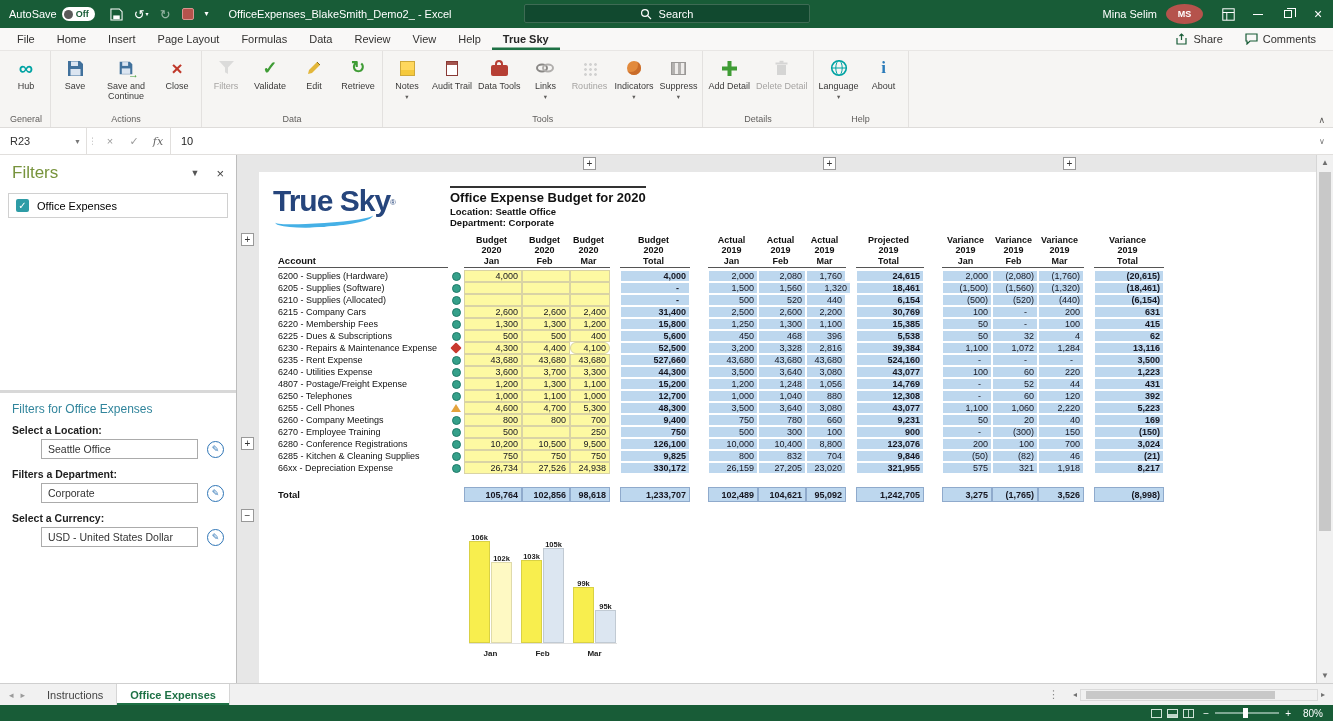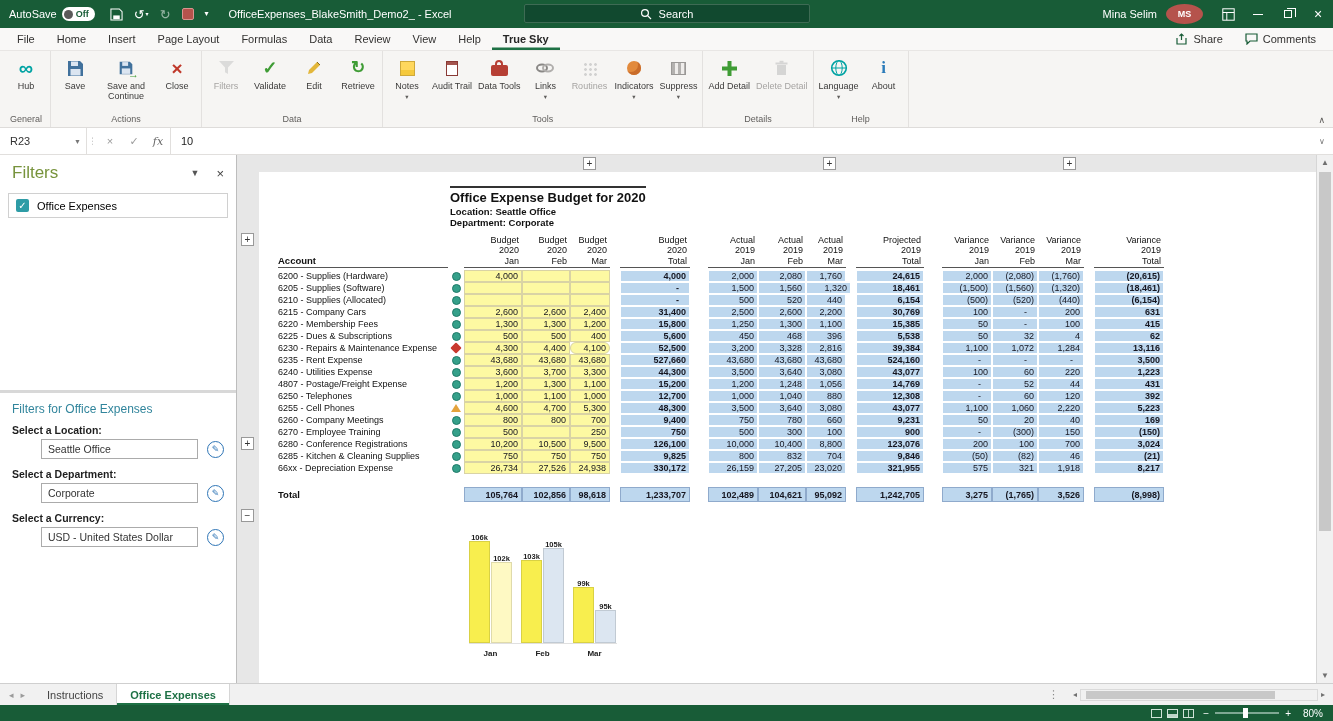--- a/index.html
+++ b/index.html
@@ -92,21 +92,21 @@
 
   .doc-head { position:absolute; left:191px; top:14px; }
   .doc-h1 { font-size:13px; font-weight:bold; color:#111; border-top:2px solid #333; padding-top:2px; display:inline-block; }
   .doc-sub { font-size:9.5px; font-weight:bold; color:#111; line-height:11px; }
 
   
   .tblwrap { position:absolute; left:19px; top:60px; width:886px; }
   .tgrid { display:grid; grid-template-columns:170px 16px 58px 48px 40px 10px 70px 18px 50px 48px 40px 10px 68px 18px 50px 46px 46px 10px 70px; }
   .thead { min-height:36px; }
   .hcol { align-self:end; border-bottom:1px solid #555; padding-bottom:1px; }
-  .hline { display:block; text-align:right; font-weight:normal; font-size:9px; line-height:10.5px; padding-right:3px; color:#111; }
+  .hline { display:block; text-align:center; font-weight:bold; font-size:9px; line-height:10.5px; padding-right:3px; color:#111; }
   .h-acct { align-self:end; border-bottom:1px solid #555; font-weight:bold; font-size:9.5px; color:#111; padding-bottom:1px; }
   #tbody { margin-top:2px; }
   .trow { height:12px; }
   .c-acct { font-size:9px; line-height:12px; color:#111; white-space:nowrap; overflow:hidden; }
   .cell { display:flex; align-items:center; justify-content:flex-end; padding-right:3px; font-size:9px; color:#15151f; }
   .yellow { background:#fdf9a2; border:1px solid #d9d3a5; }
   .blue { background:#bdd7ee; border:1px solid #fff; }
   .boldc { font-weight:bold; }
   .dash { padding-right:10px; }
   .trow-total { height:15px; margin-top:13px; }
@@ -468,21 +468,21 @@
       <div class="fp-section">Filters for Office Expenses</div>
       <div id="ffields">
           <div class="fp-field">
             <div class="fp-label">Select a Location:</div>
             <div class="fp-row">
               <div class="fp-input">Seattle Office</div>
               <div class="fp-edit">✎</div>
             </div>
           </div>
           <div class="fp-field">
-            <div class="fp-label">Select a Department:</div>
+            <div class="fp-label">Filters a Department:</div>
             <div class="fp-row">
               <div class="fp-input">Corporate</div>
               <div class="fp-edit">✎</div>
             </div>
           </div>
           <div class="fp-field">
             <div class="fp-label">Select a Currency:</div>
             <div class="fp-row">
               <div class="fp-input">USD - United States Dollar</div>
               <div class="fp-edit">✎</div>
@@ -497,20 +497,24 @@
           <div class="obtn" style="left: 586px; top: 2px;">+</div>
           <div class="obtn" style="left: 826px; top: 2px;">+</div>
         </div>
       <div class="outline-left" id="outlineLeft">
           <div class="obtn" style="left: 4px; top: 61px;">+</div>
           <div class="obtn" style="left: 4px; top: 265px;">+</div>
           <div class="obtn" style="left: 4px; top: 337px;">−</div>
         </div>
 
       <div class="canvas">
+        <div class="logo">
+          <span class="logo-text">True Sky</span><span class="logo-reg">®</span>
+          <span class="logo-swoosh"></span>
+        </div>
         <div class="doc-head">
           <div class="doc-h1">Office Expense Budget for 2020</div>
           <div class="doc-sub">Location: Seattle Office</div>
           <div class="doc-sub">Department: Corporate</div>
         </div>
 
         <div class="tblwrap">
           <div class="tgrid thead" id="thead">
               <div class="h-acct" style="grid-column: 1;">Account</div>
               <div class="hcol" style="grid-column: 3;">

